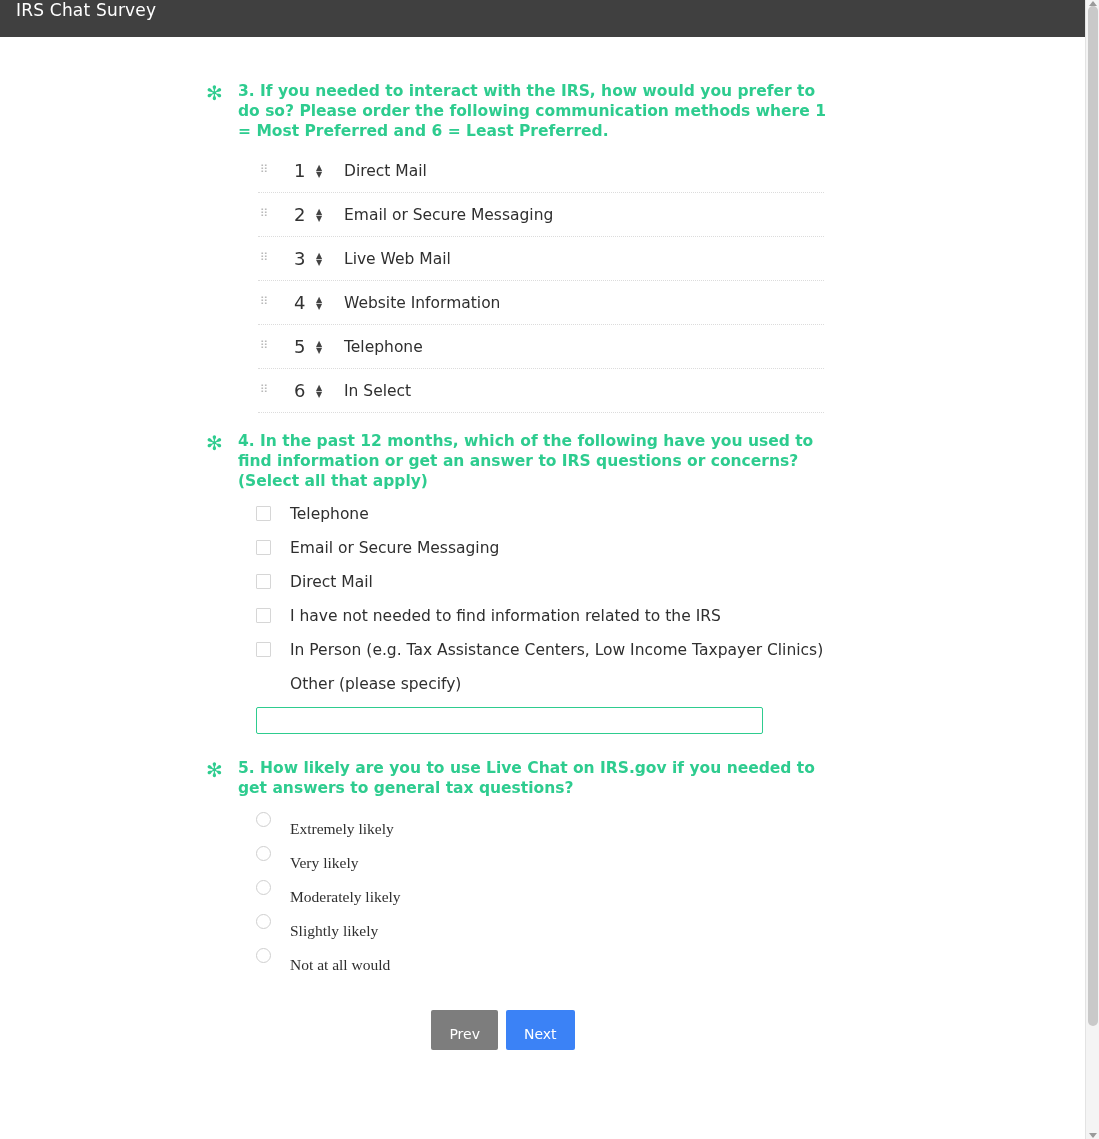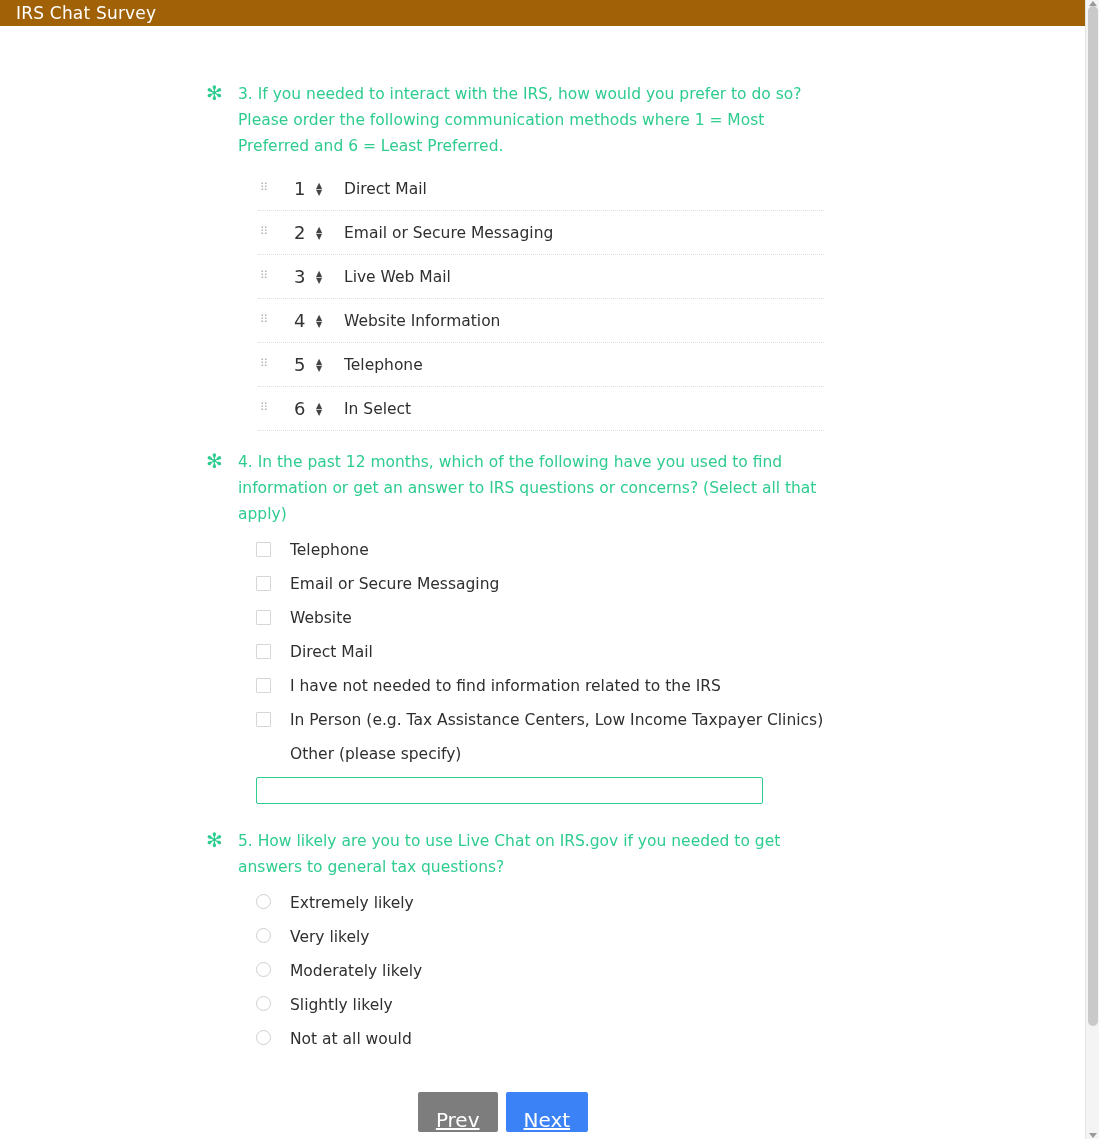--- a/index.html
+++ b/index.html
@@ -14,24 +14,24 @@
     height: 1139px;
     position: relative;
     overflow: hidden;
   }
 
   
   .app-header {
     position: absolute;
     top: 0; left: 0;
     width: 1085px;
-    height: 26px;
-    background: #a16207;
-    display: flex;
-    align-items: center;
+    height: 37px;
+    background: #404040;
+    display: flex;
+    align-items: flex-start;
     padding-left: 16px;
   }
   .app-header .title {
     color: #ffffff;
     font-size: 17px;
     font-weight: 400;
     letter-spacing: .2px;
   }
 
   
@@ -61,22 +61,22 @@
     left: -16px;
     top: 2px;
     color: #2ecc8f;
     font-size: 20px;
     line-height: 20px;
     font-family: "DejaVu Sans", sans-serif;
   }
   .q-text {
     color: #2ecc8f;
     font-size: 15.5px;
-    line-height: 26px;
-    font-weight: 400;
+    line-height: 20px;
+    font-weight: 700;
     margin: 0 0 2px 16px;
     max-width: 590px;
   }
 
   
   .rank-list {
     margin: 8px 0 0 0;
     padding: 0;
     list-style: none;
   }
@@ -175,24 +175,25 @@
   }
 
   
   .radio-list {
     margin: 6px 0 0 0;
     padding: 0;
     list-style: none;
   }
   .radio-row {
     display: flex;
-    align-items: center;
+    align-items: flex-end;
     height: 34px;
     padding-left: 34px;
     position: relative;
+    font-family: Liberation Serif, serif;
   }
   .radio-circle {
     position: absolute;
     left: 34px;
     top: 8px;
     width: 15px;
     height: 15px;
     border: 1px solid #cfcfcf;
     border-radius: 50%;
     background: #fff;
@@ -206,27 +207,26 @@
   
   .nav-buttons {
     display: flex;
     justify-content: center;
     gap: 8px;
     margin: 36px 0 0 -78px;
   }
   .btn {
     border: none;
     color: #fff;
-    font-size: 20px;
+    font-size: 14px;
     font-family: "DejaVu Sans", sans-serif;
     padding: 16px 18px;
     height: 40px;
     cursor: pointer;
     border-radius: 2px;
-    text-decoration: underline;
   }
   .btn-prev { background: #7d7d7d; }
   .btn-next { background: #3b82f6; }
 
   
   .scrollbar-track {
     position: absolute;
     top: 0; right: 0;
     width: 14px;
     height: 1139px;
@@ -355,24 +355,20 @@
         <li class="check-row">
           <span class="check-box"></span>
           <span class="check-label">Telephone</span>
         </li>
         <li class="check-row">
           <span class="check-box"></span>
           <span class="check-label">Email or Secure Messaging</span>
         </li>
         <li class="check-row">
           <span class="check-box"></span>
-          <span class="check-label">Website</span>
-        </li>
-        <li class="check-row">
-          <span class="check-box"></span>
           <span class="check-label">Direct Mail</span>
         </li>
         <li class="check-row">
           <span class="check-box"></span>
           <span class="check-label">I have not needed to find information related to the IRS</span>
         </li>
         <li class="check-row">
           <span class="check-box"></span>
           <span class="check-label">In Person (e.g. Tax Assistance Centers, Low Income Taxpayer Clinics)</span>
         </li>

